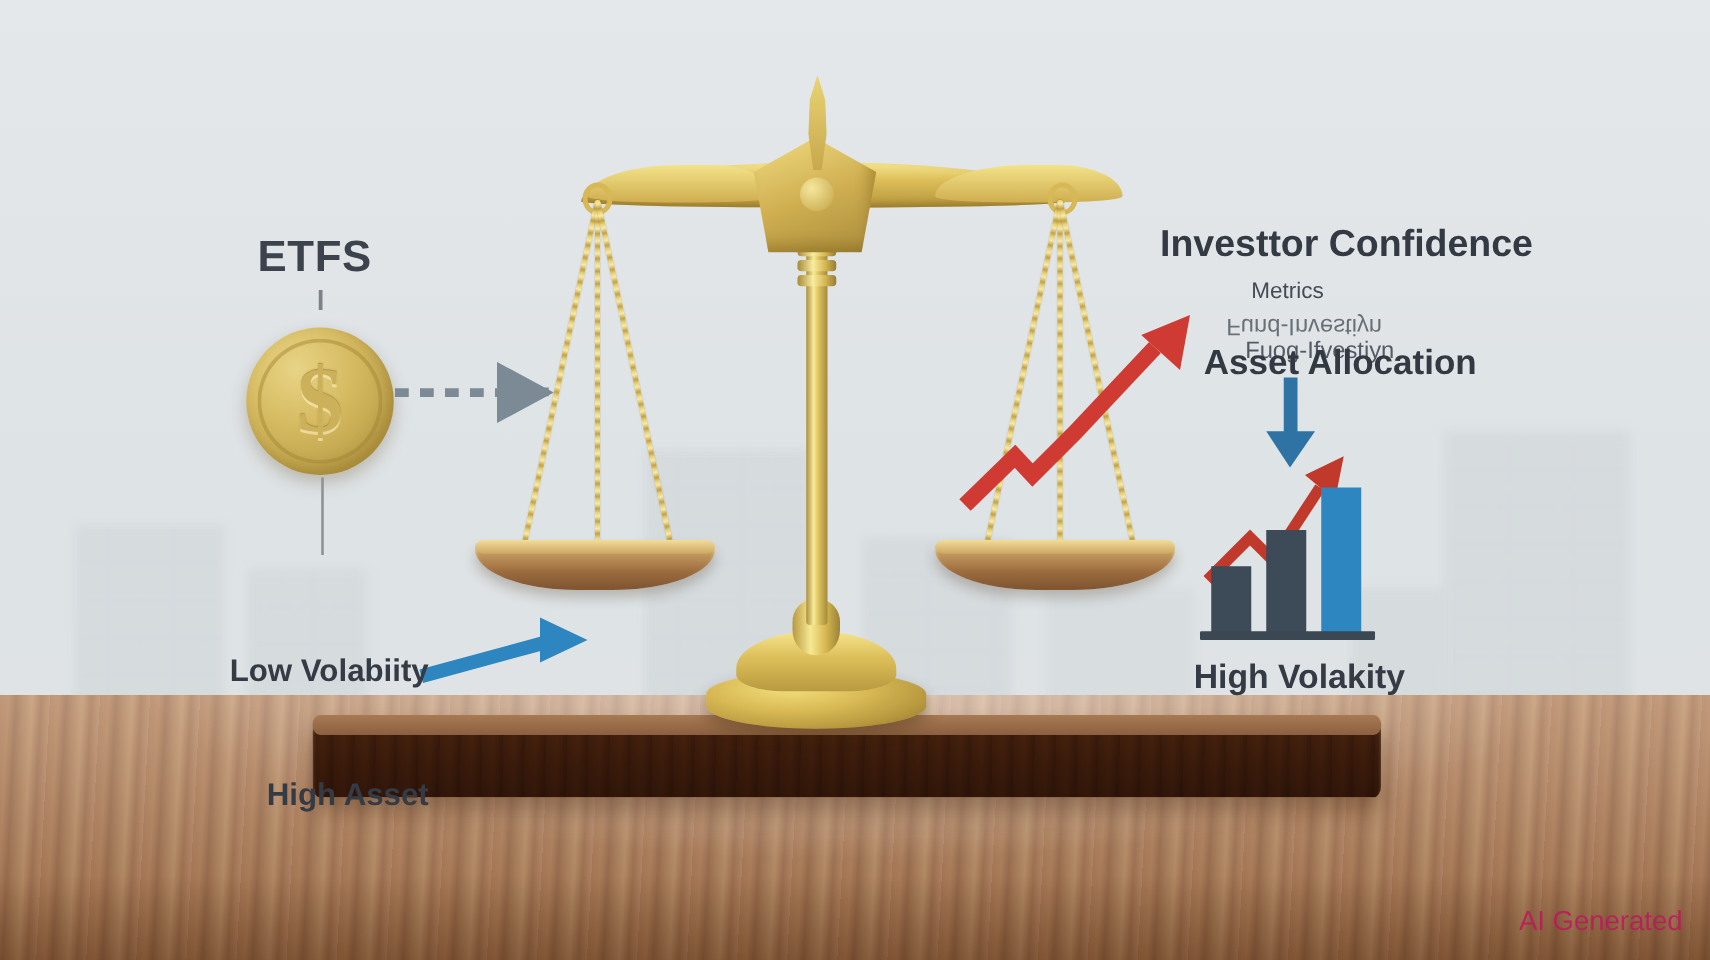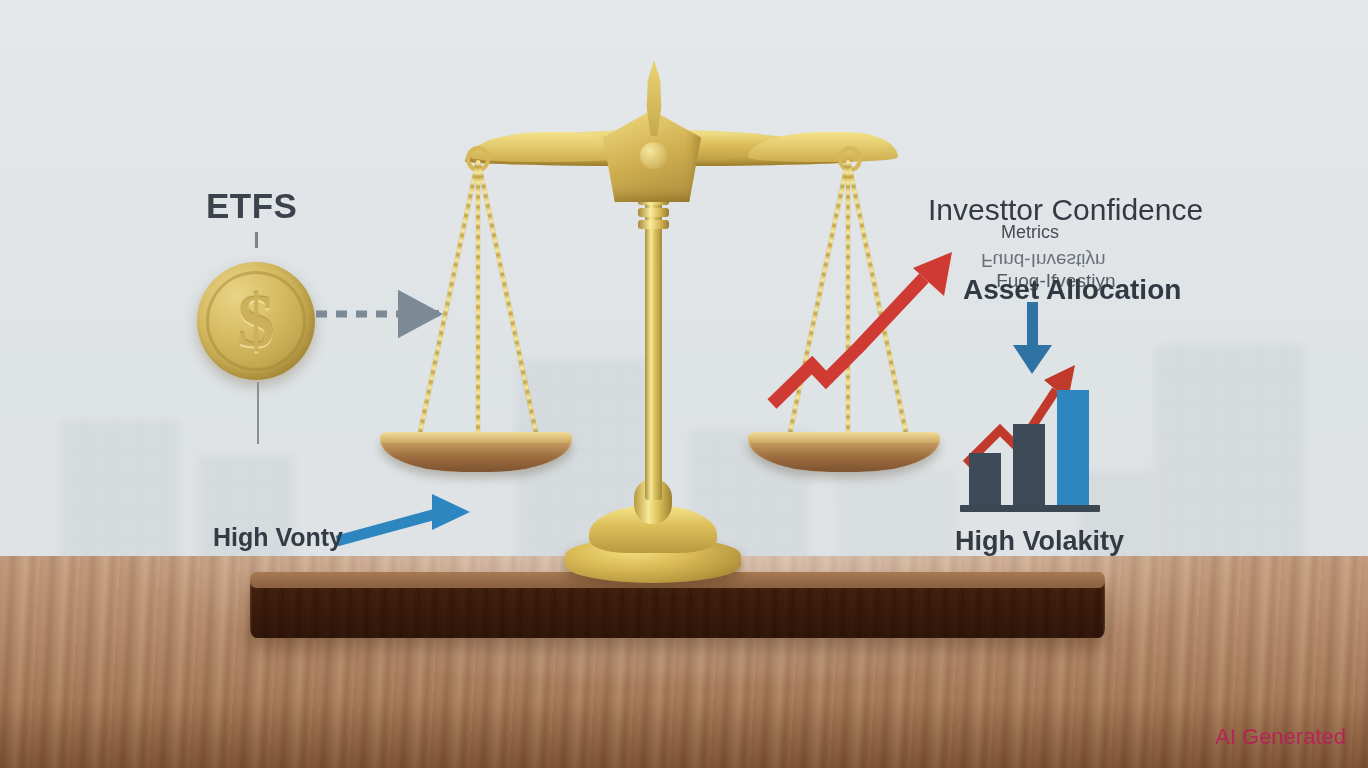--- a/index.html
+++ b/index.html
@@ -160,21 +160,21 @@
   
   .lbl{position:absolute;color:#3a4049;white-space:pre;}
   .lbl-etfs{
     left:206px;top:186px;font-size:35px;font-weight:bold;letter-spacing:.5px;color:#3c434c;
   }
   .lbl-left{
     left:183px;top:455px;font-size:25px;font-weight:600;line-height:33px;
     text-align:right;width:160px;color:#353b44;
   }
   .lbl-ic{
-    left:928px;top:193px;font-size:30px;font-weight:400;color:#343a43;
+    left:928px;top:179px;font-size:30px;font-weight:700;color:#343a43;
   }
   .lbl-metrics{
     left:1001px;top:222px;font-size:18px;font-weight:500;color:#454b54;
   }
   .lbl-garbled{
     left:975px;top:248px;font-size:19px;font-weight:500;color:#4a505a;opacity:.92;
   }
   .lbl-garbled .g2{position:absolute;left:6px;top:1px;transform:scaleY(-1);opacity:.85;}
   .lbl-asset{
     left:963px;top:274px;font-size:28px;font-weight:600;color:#333942;
@@ -295,21 +295,22 @@
   <div style="position:absolute;left:960px;top:390px;width:140px;height:122px;">
     <div class="bar" style="left:9px;bottom:6px;width:32px;height:53px;background:#3d4a57;"></div>
     <div class="bar" style="left:53px;bottom:6px;width:32px;height:82px;background:#3d4a57;"></div>
     <div class="bar" style="left:97px;bottom:6px;width:32px;height:116px;background:#2e86c1;"></div>
     <div class="bar-base" style="left:0;bottom:0;width:140px;height:7px;"></div>
   </div>
 
   <div class="lbl lbl-etfs">ETFS</div>
 
   <div class="lbl lbl-left">
-    <div style="margin-left:-6px;">High Vonty</div>
+    <div style="margin-left:-22px;">Low Volabiity</div>
+    <div style="margin-left:-6px;">High Asset</div>
   </div>
 
   <div class="lbl lbl-ic">Investtor Confidence</div>
   <div class="lbl lbl-metrics">Metrics</div>
 
   <div class="lbl lbl-garbled">
     <span>Fuog-Ifvestiyn</span>
     <span class="g2">Fund-Investiyn</span>
   </div>
 

